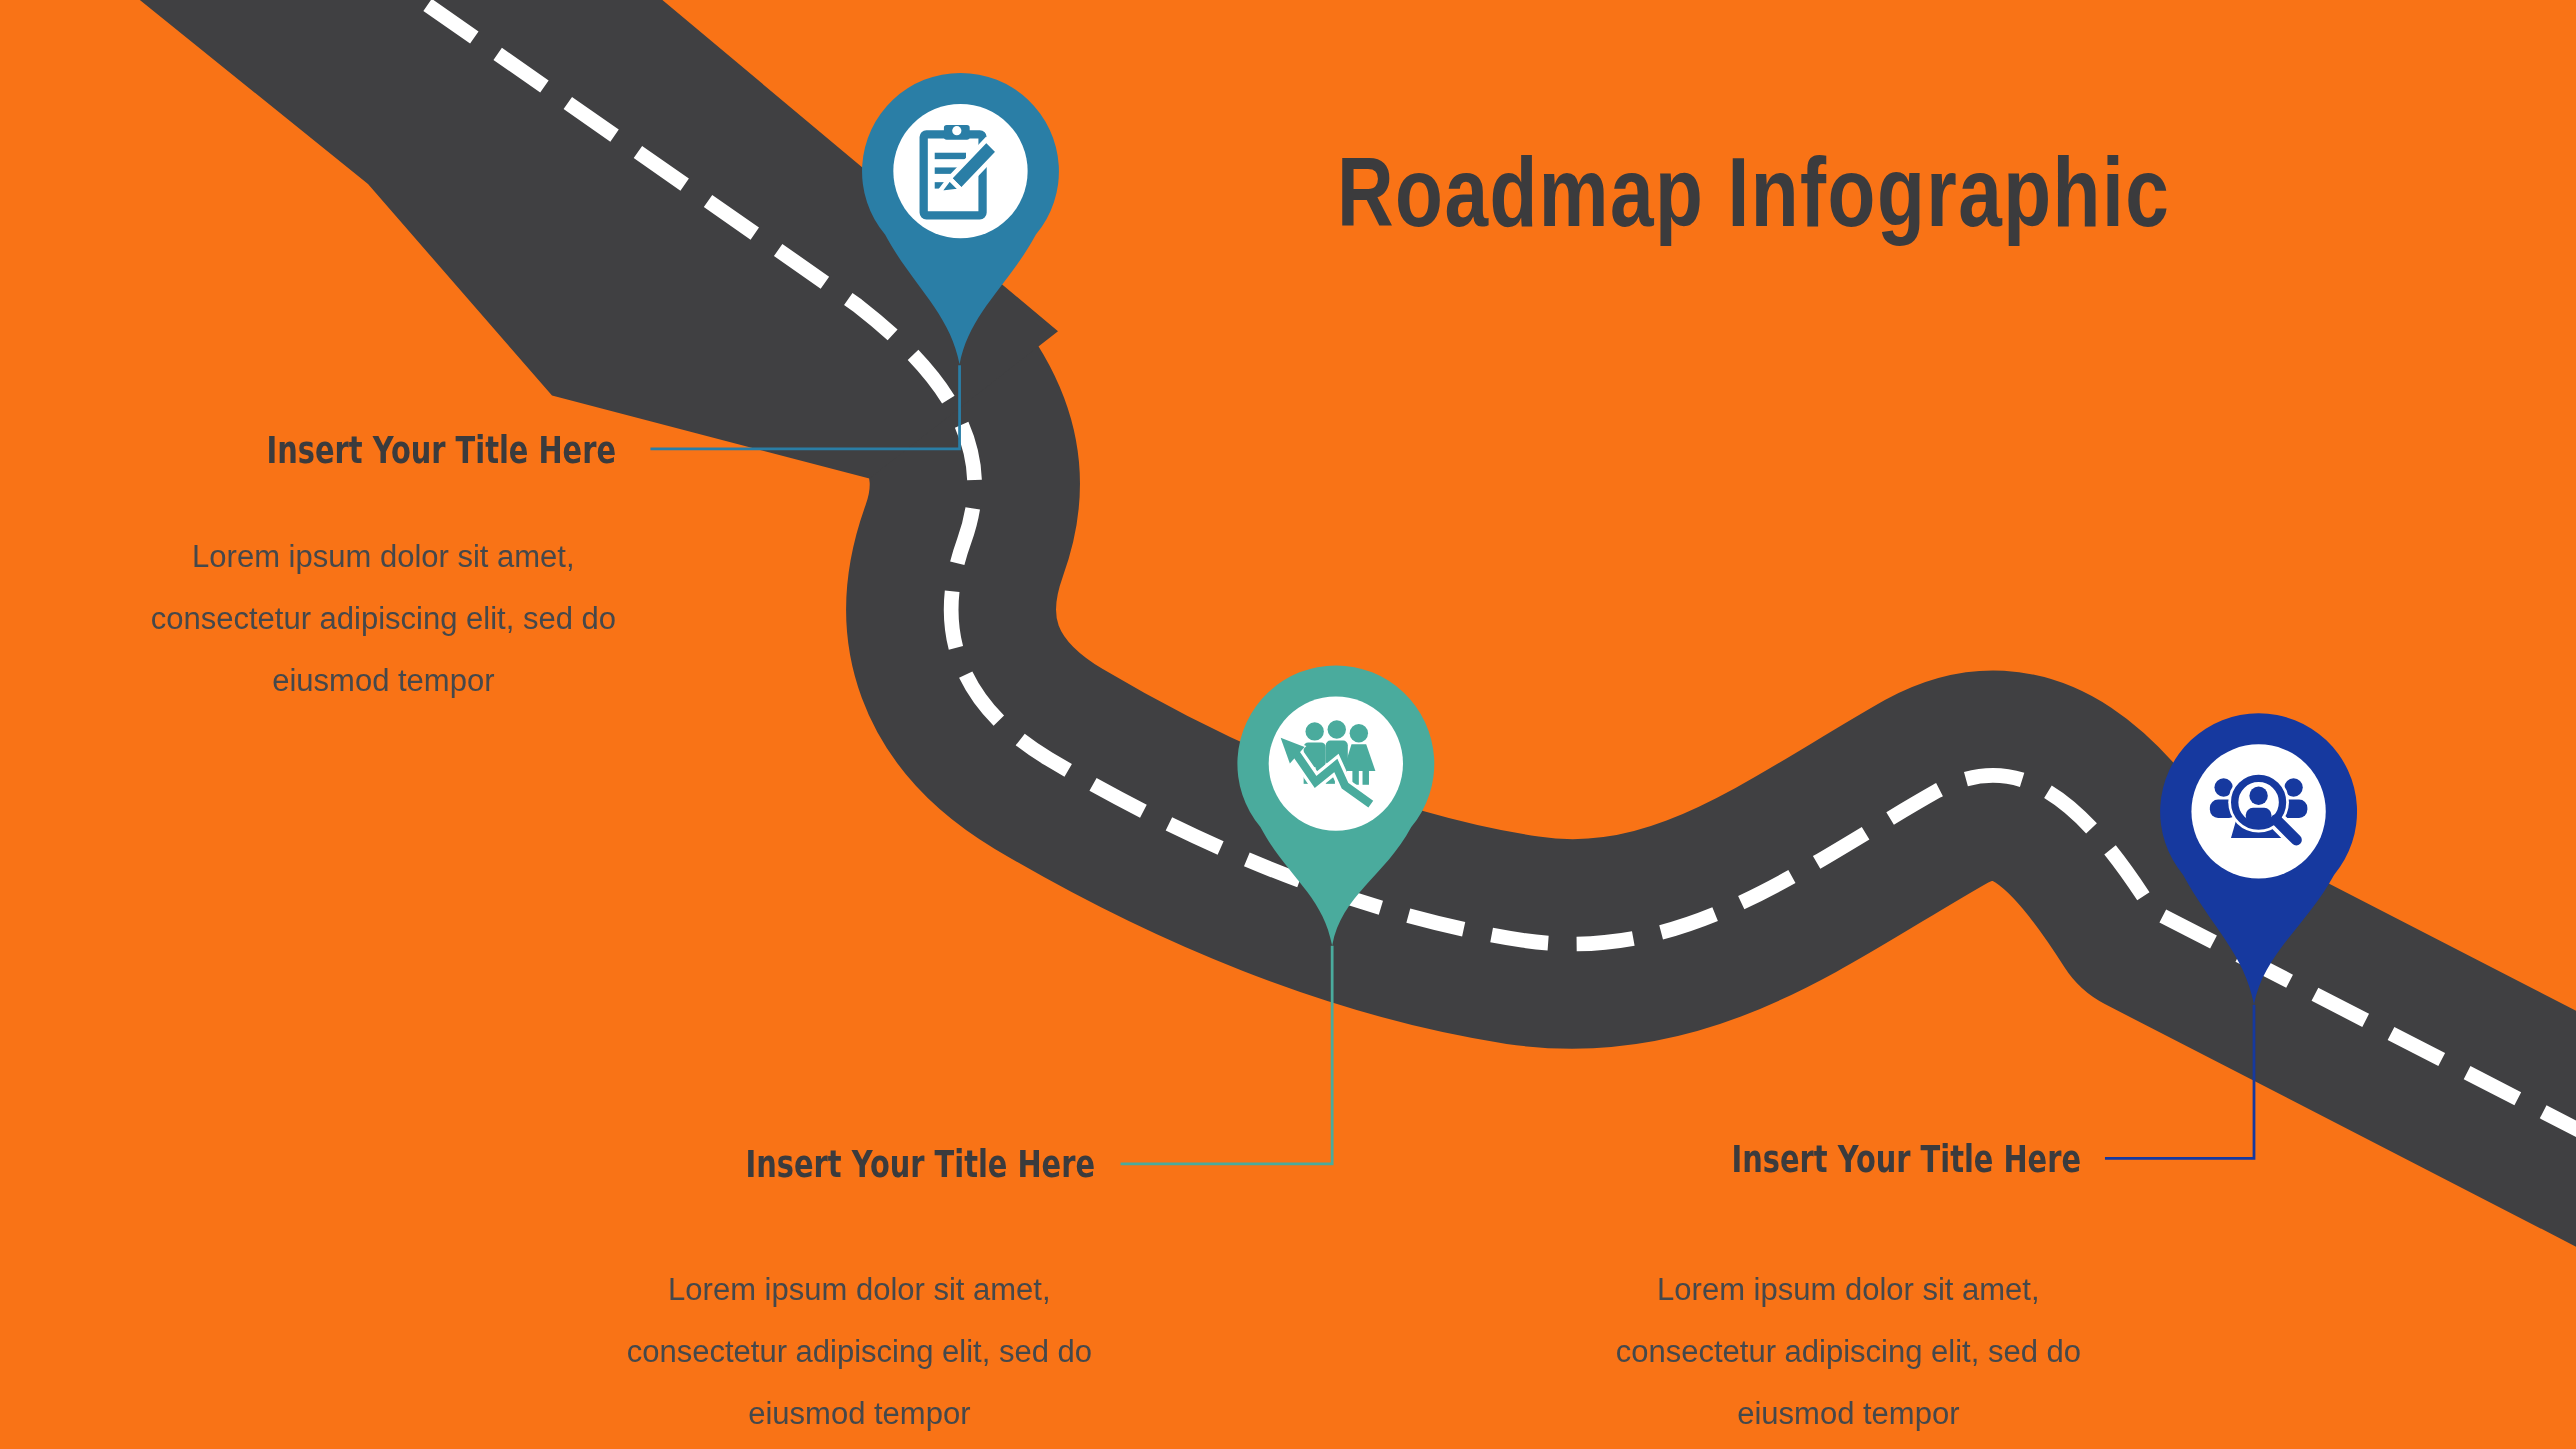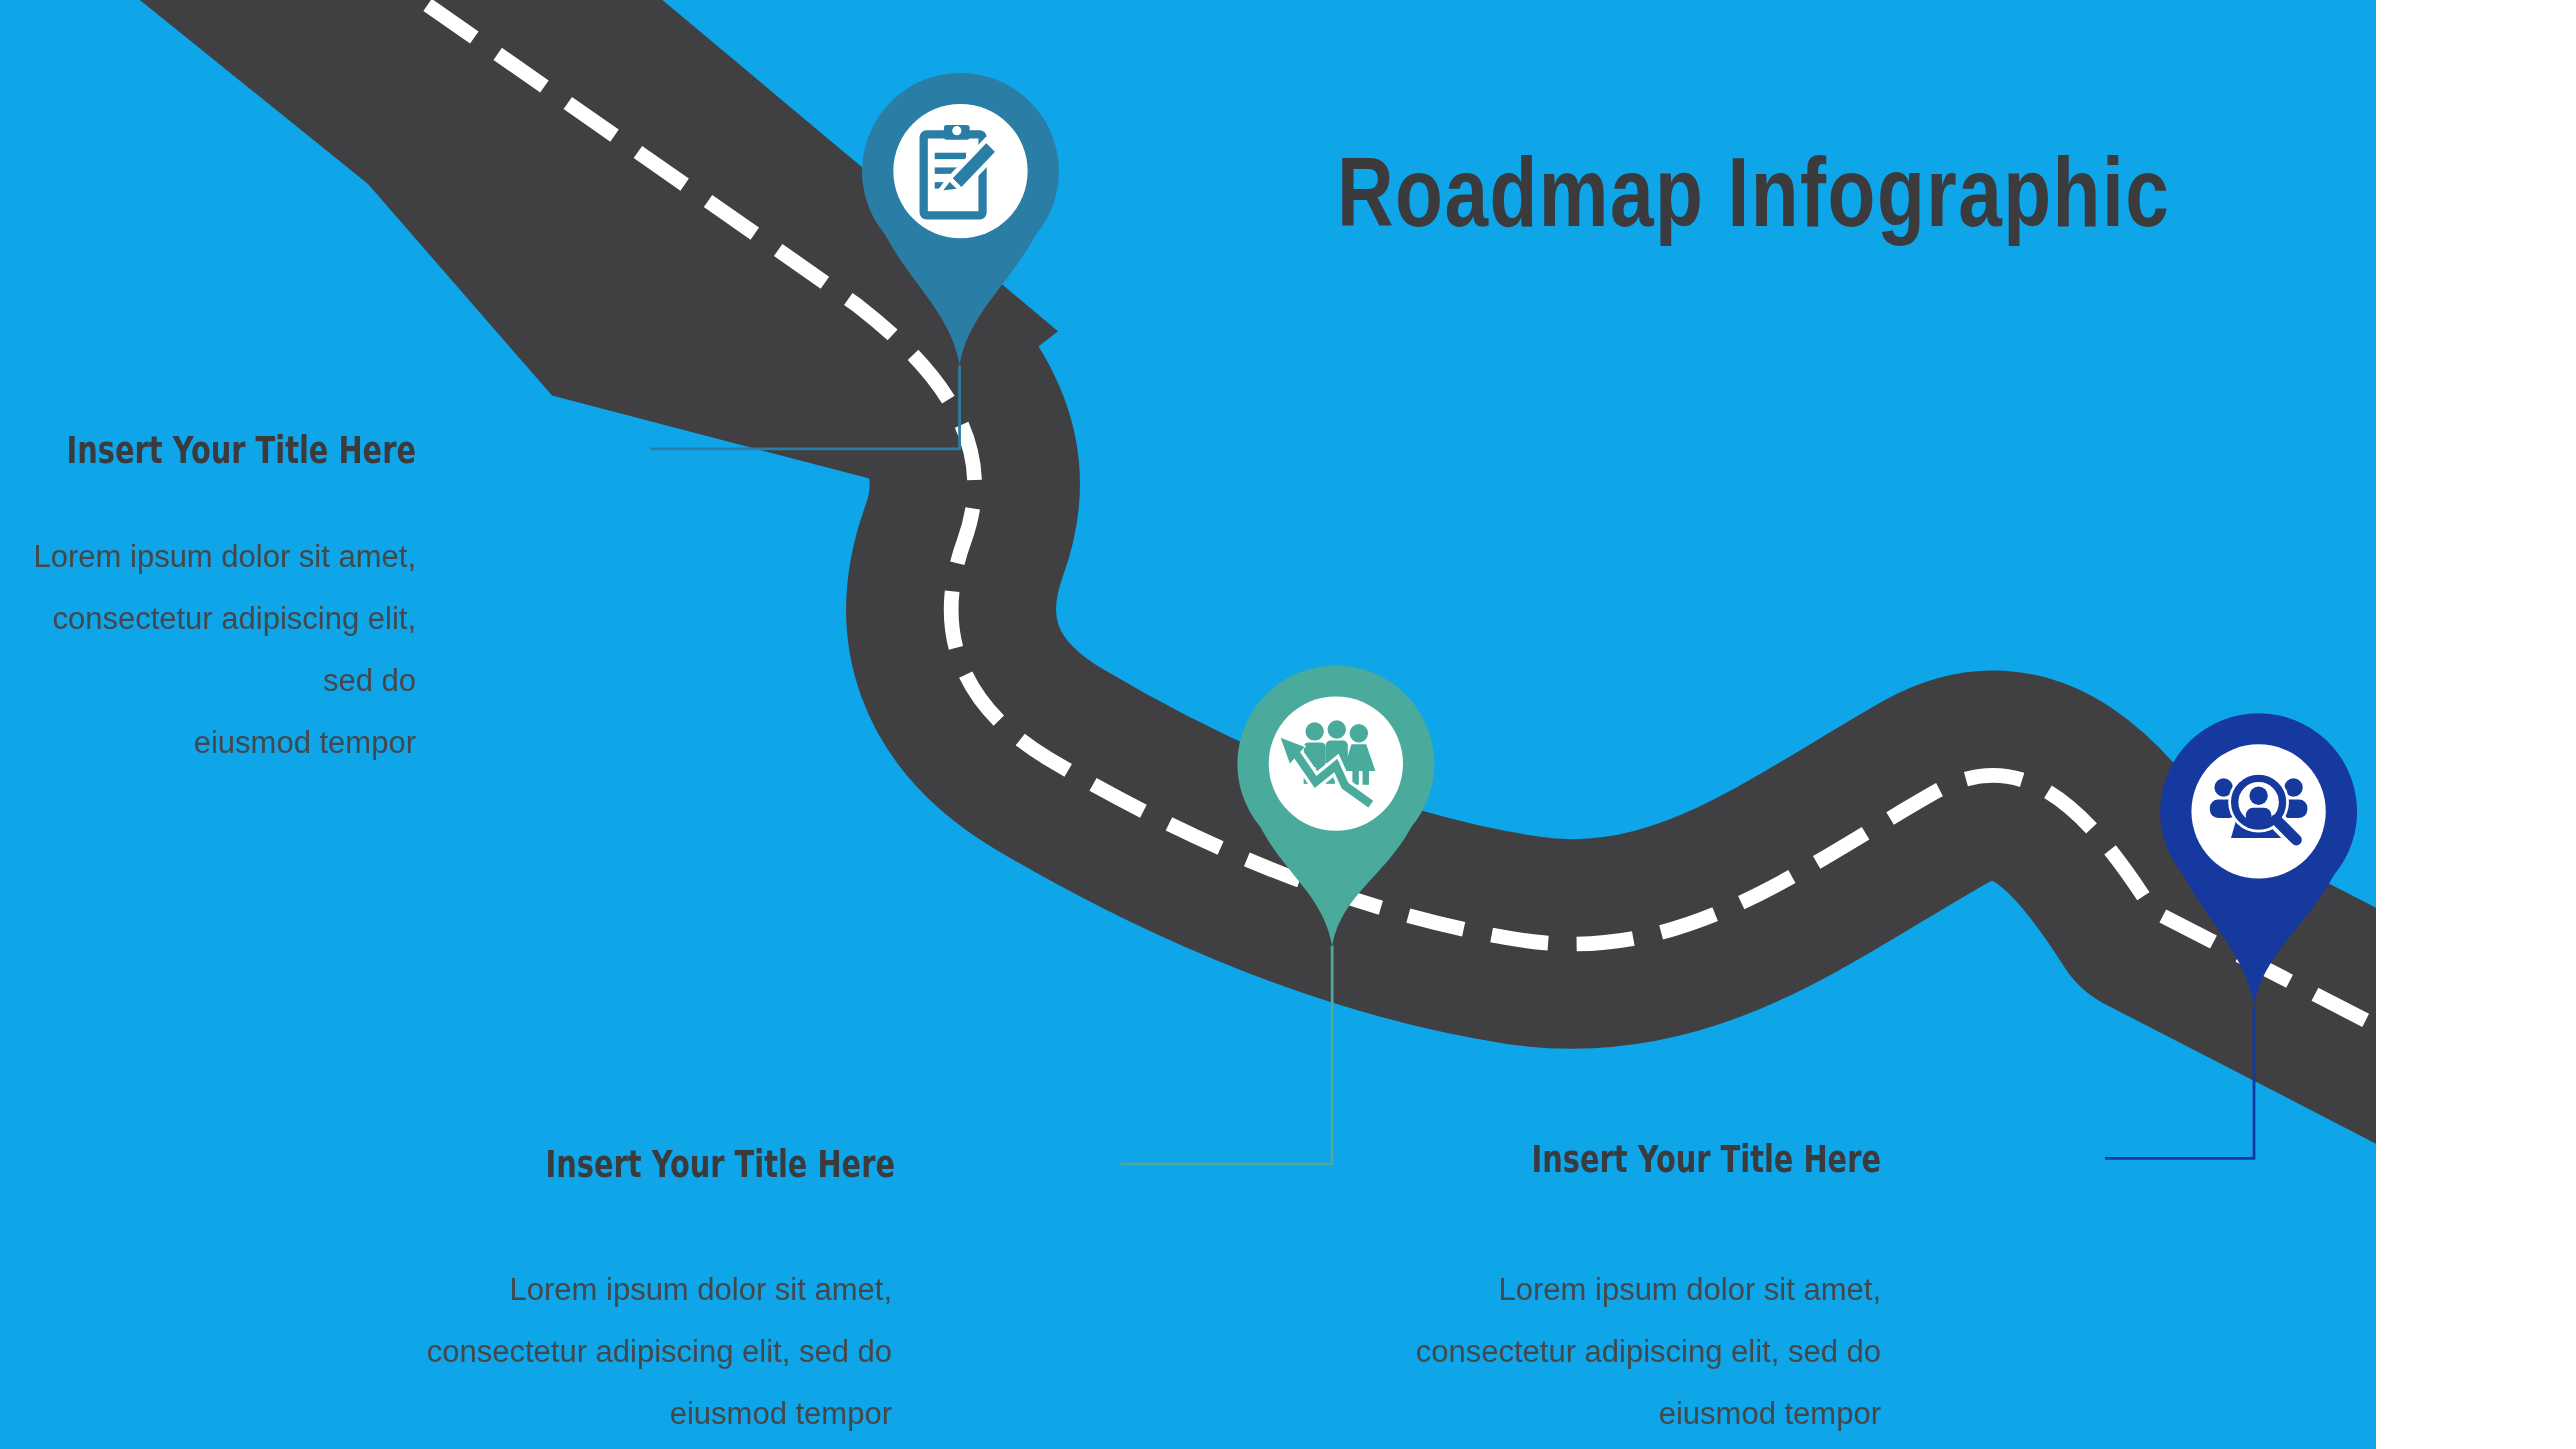--- a/index.html
+++ b/index.html
@@ -1,28 +1,28 @@
 <!DOCTYPE html>
 <html style="font-size:14.7px"><head>
 <meta charset="utf-8">
 <style>
   html,body{margin:0;padding:0;background:#ffffff;}
-  .stage{position:relative;width:2376px;height:1449px;background:#0ea5e9;overflow:hidden;
+  .stage{position:relative;width:2576px;height:1449px;background:#f97316;overflow:hidden;
          font-family:"Liberation Sans", sans-serif;}
   .stage-svg{position:absolute;left:0;top:0;width:2576px;height:1449px;}
   .main-title{position:absolute;left:1337px;top:136px;white-space:nowrap;
 phon              font-family:"DejaVu Sans", sans-serif;font-weight:bold;font-size:98px;
               color:#3b3b3d;transform:scaleX(0.80);transform-origin:left top;letter-spacing:1.8px;}
   .block-title{position:absolute;white-space:nowrap;font-family:"DejaVu Sans", sans-serif;
                font-weight:bold;font-size:37px;color:#3b3b3d;transform:scaleX(0.78);
                transform-origin:right center;line-height:52px;height:52px;}
   .block-title.t1{right:1960px;top:425px;}
   .block-title.t2{right:1481px;top:1139px;}
   .block-title.t3{right:495px;top:1134px;}
-  .block-body{position:absolute;text-align:right;font-size:31px;line-height:62px;
+  .block-body{position:absolute;text-align:center;font-size:31px;line-height:62px;
               color:#45484b;font-family:"Liberation Sans", sans-serif;}
   .block-body.b1{right:1960px;top:526px;}
   .block-body.b2{right:1484px;top:1259px;}
   .block-body.b3{right:495px;top:1259px;}
 </style>
 </head>
 <body>
 
 <div class="stage">
 

